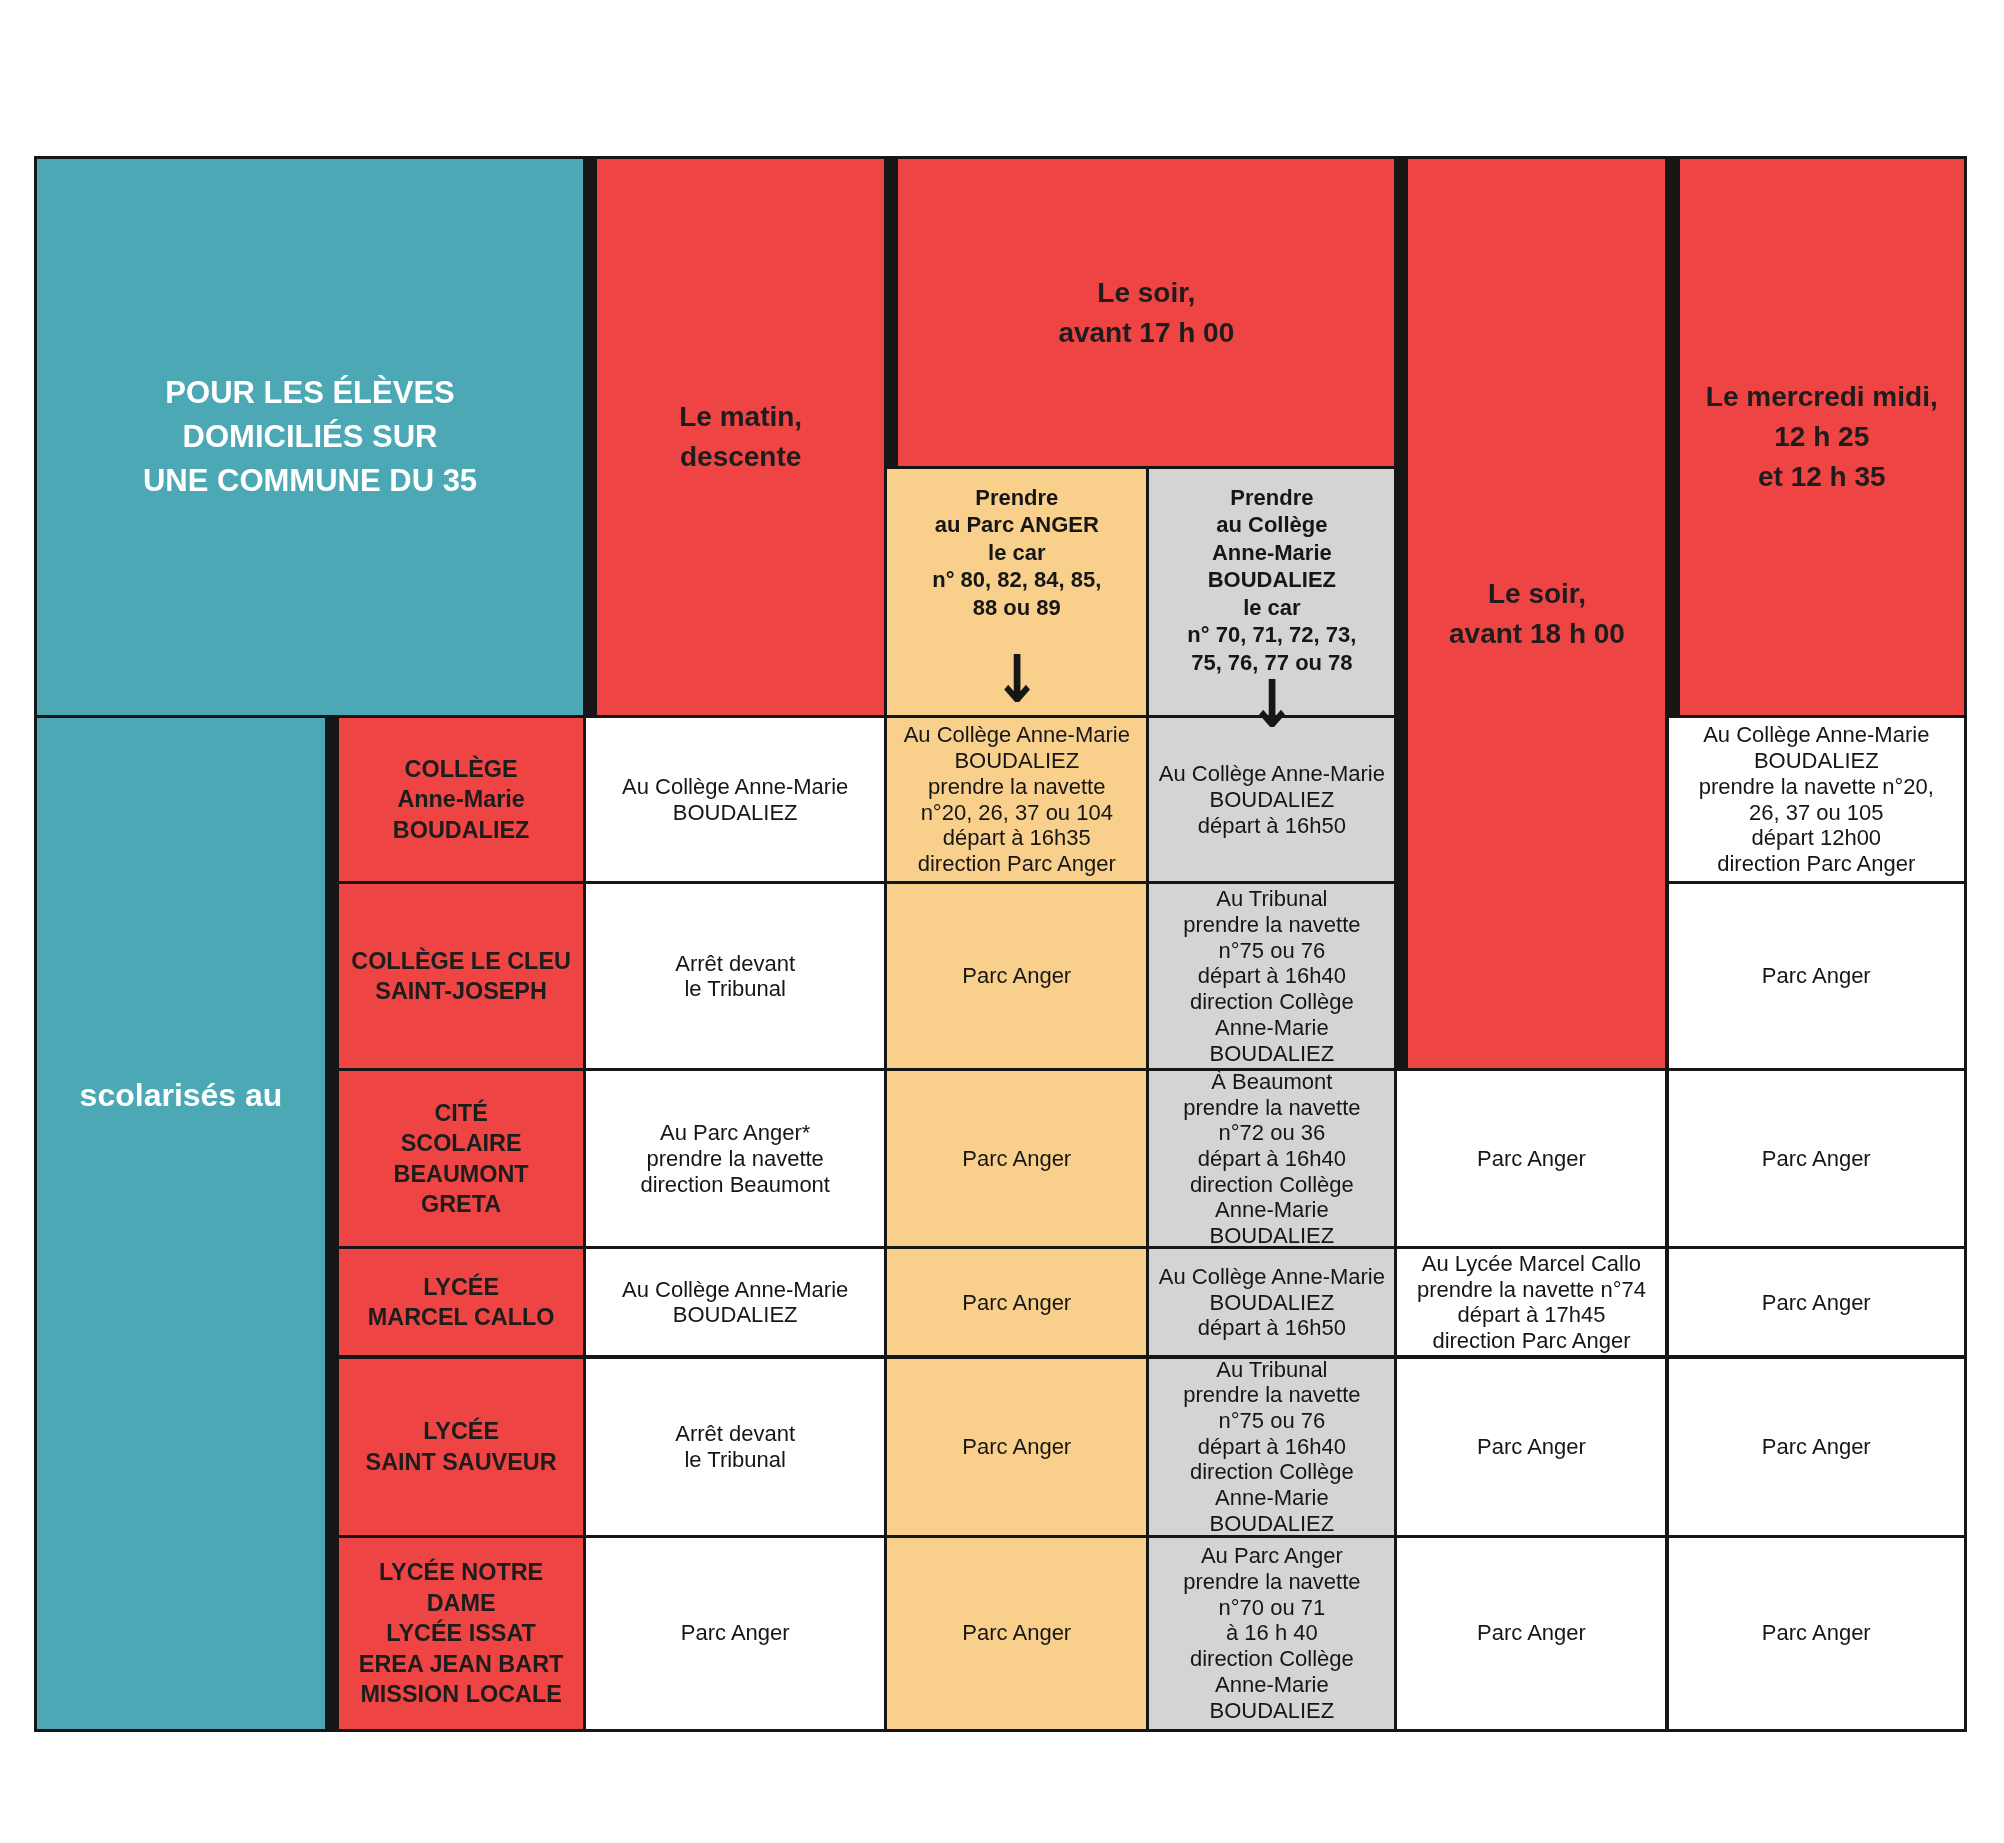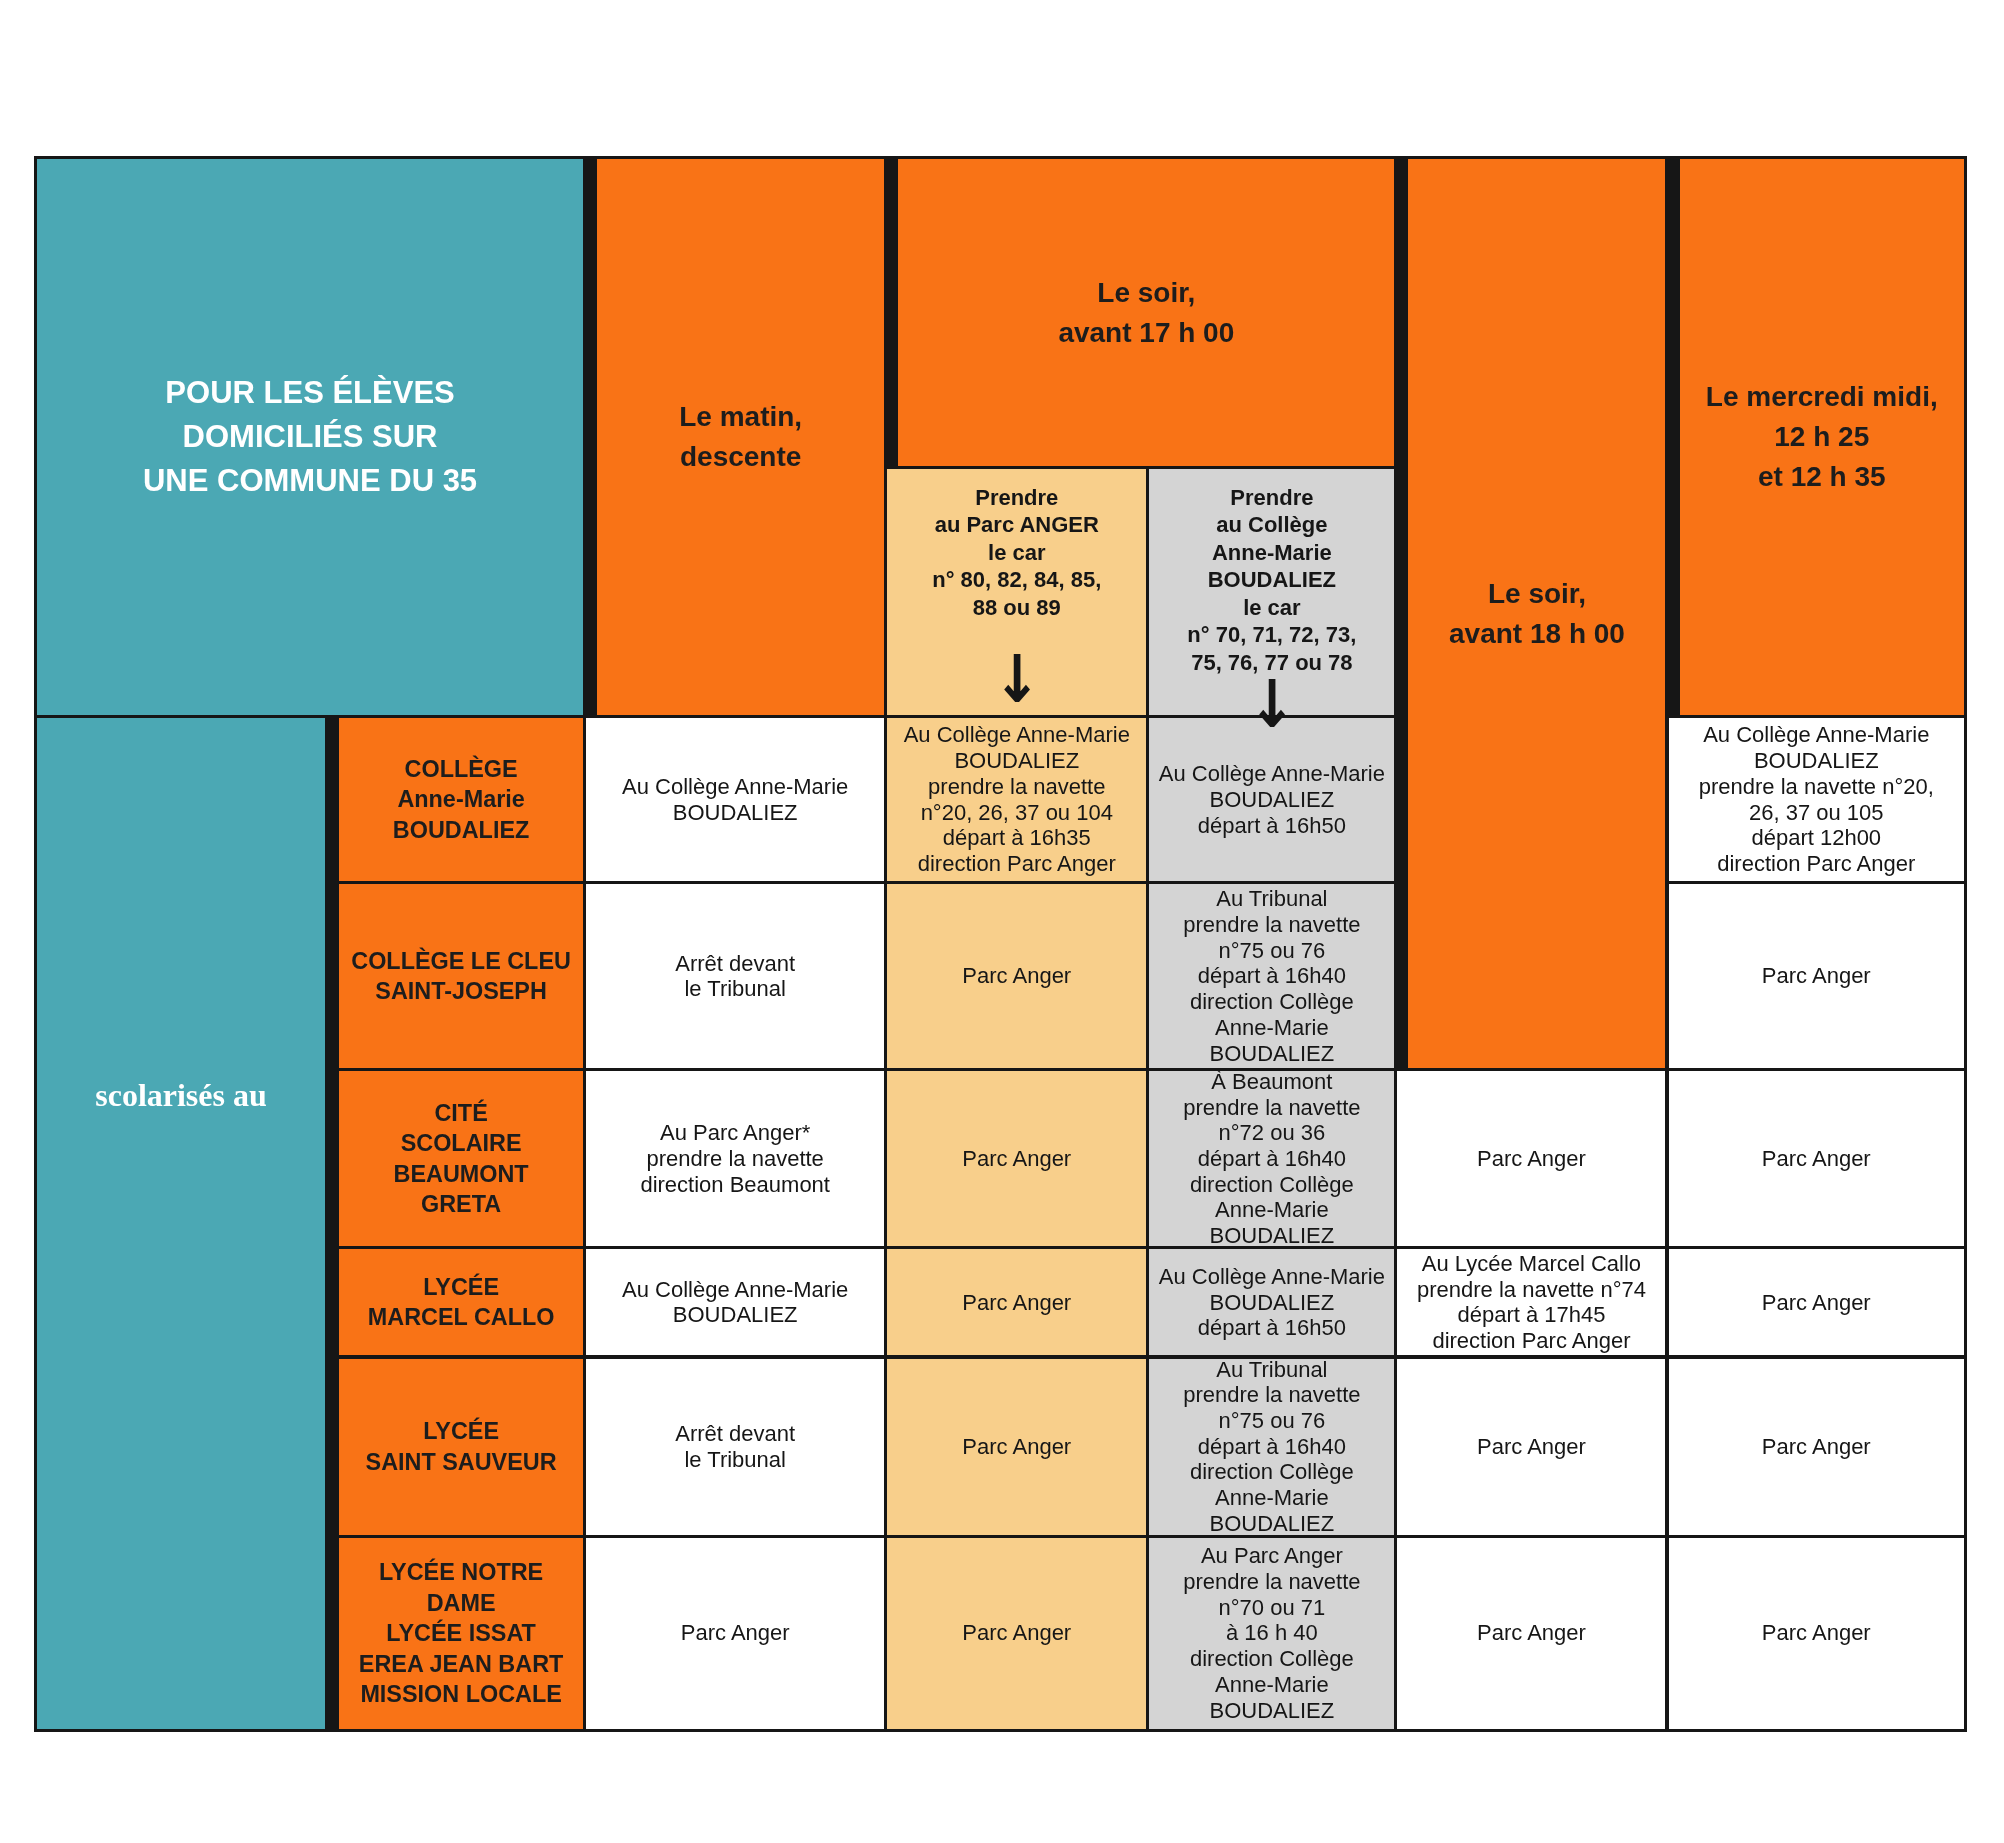--- a/index.html
+++ b/index.html
@@ -40,30 +40,30 @@
     display: flex; flex-direction: column;
     align-items: center; justify-content: center;
     text-align: center;
     white-space: pre-line;
     box-sizing: border-box;
     padding: 3.7px 8.6px;
     font-size: 22px; line-height: 1.17;
     background: #ffffff;
   }
   .teal-dark  { background: #4BA8B4; }
-  .teal-light { background: #f97316; margin-left: 11px; }
+  .teal-light { background: #ef4444; margin-left: 11px; }
   .orange     { background: #F8CF8B; }
   .gray       { background: #D4D4D4; }
   .white      { background: #ffffff; }
 
   .hdr-big {
     color: #ffffff; font-weight: bold; font-size: 31px; line-height: 1.42;
   }
   .hdr-col { font-weight: bold; font-size: 28px; line-height: 1.42; color: #1d1d1d; }
-  .group-label { color: #ffffff; font-weight: bold; font-size: 32px; padding-bottom: 259px; font-family: Liberation Serif, serif; }
+  .group-label { color: #ffffff; font-weight: bold; font-size: 32px; padding-bottom: 259px; }
   .school { font-weight: bold; font-size: 23.4px; line-height: 1.3; color: #1d1d1d; }
 
   .subhdr {
     justify-content: space-between;
     font-weight: bold; font-size: 22px; line-height: 1.25;
     padding-top: 14.8px; padding-bottom: 2.5px;
   }
   .arrow {
     font-family: "DejaVu Sans", sans-serif;
     font-weight: bold; font-size: 57px; line-height: 1;

